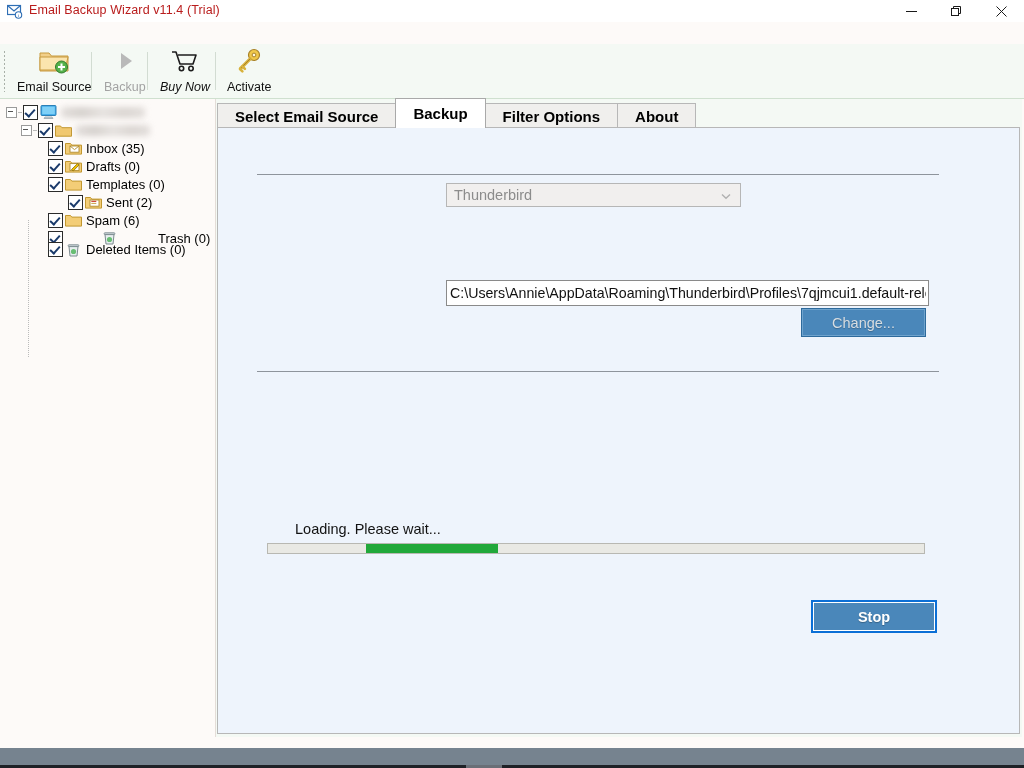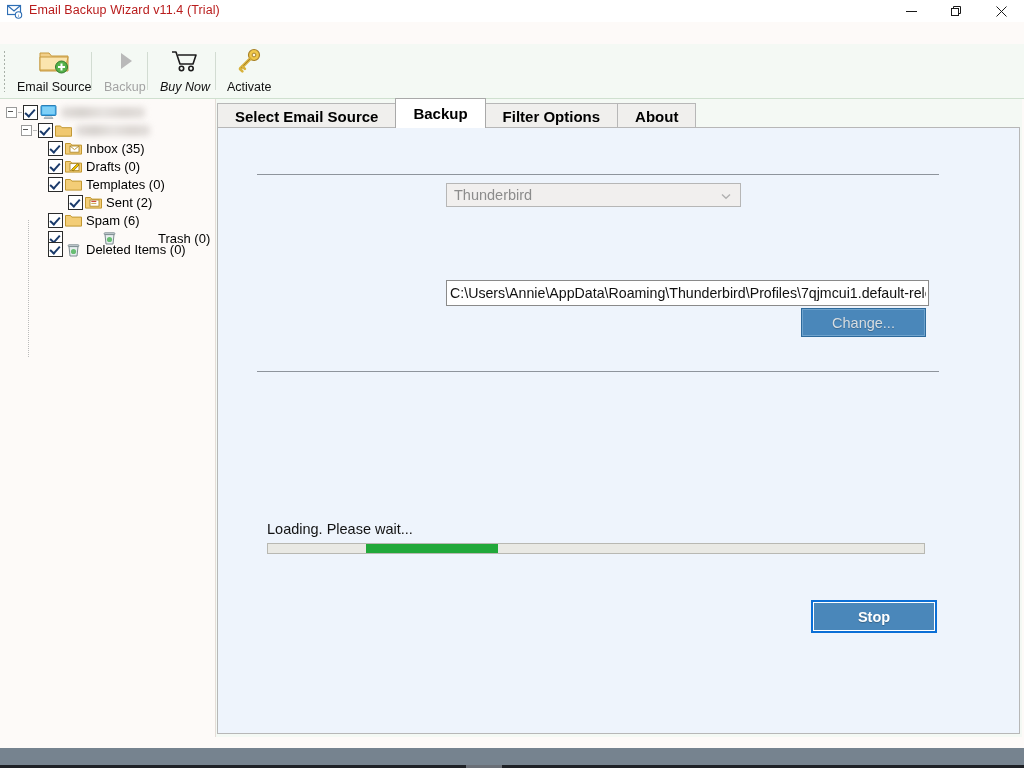--- a/index.html
+++ b/index.html
@@ -176,21 +176,21 @@
     box-shadow: inset 0 0 0 1px #6fa3cd;
     color: #ffffff;
     font-size: 14.5px; font-weight: bold;
     display: flex; align-items: center; justify-content: center;
     box-sizing: border-box; cursor: default;
     text-shadow: 0 1px 1px rgba(0,0,0,.28);
   }
   .btn.change { color: #d8dde1; font-weight: normal; text-shadow: 0 1px 1px rgba(0,0,0,.22); }
   .btn.stop { border: 2px solid #0b6fd6; box-shadow: inset 0 0 0 1px #ffffff; }
 
-  .statuslabel { position: absolute; font-size: 14.5px; color: #121212; white-space: nowrap; }
+  .statuslabel { position: absolute; font-size: 14.5px; color: #121212; white-space: nowrap; margin-left: 28px; }
 
   .progress {
     position: absolute;
     background: #e9e9e4;
     border: 1px solid #b8b8b2;
     box-sizing: border-box;
     overflow: hidden;
   }
   .progress-chunk { position: absolute; top: 0; bottom: 0; background: #21a83a; }
 

